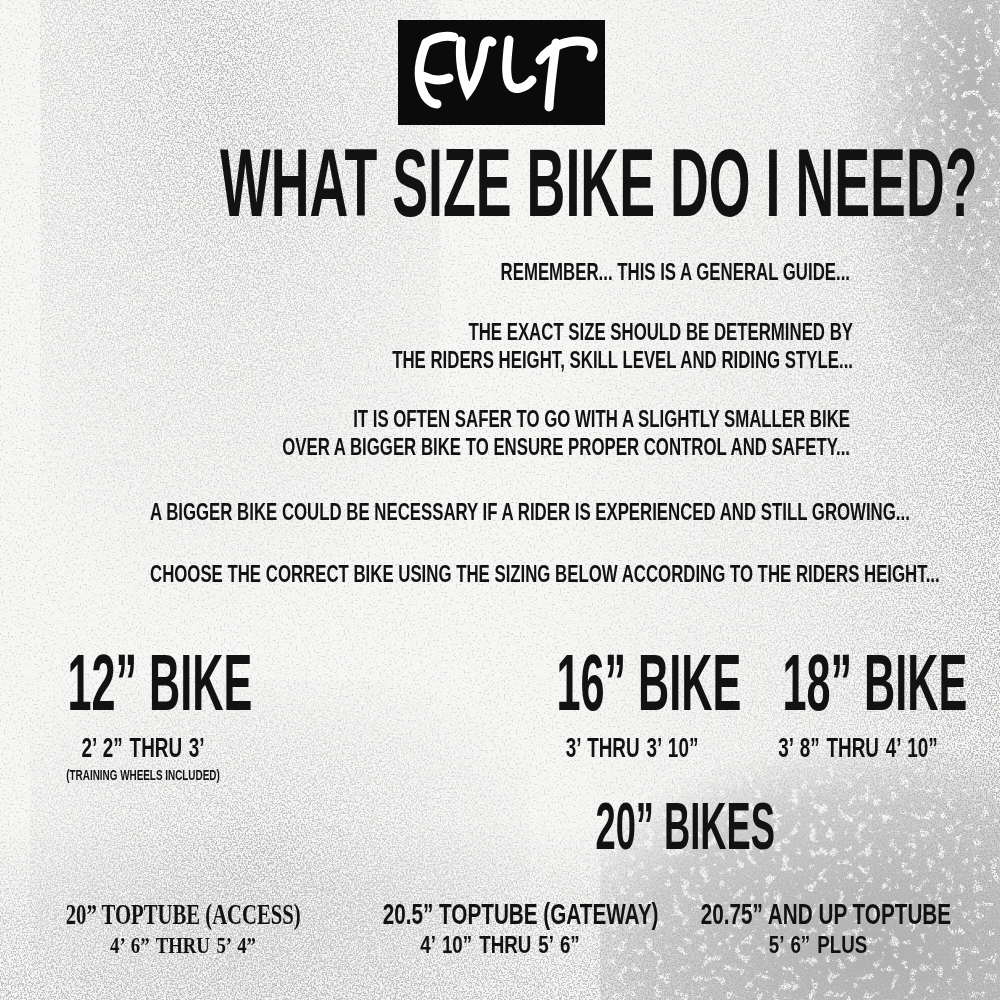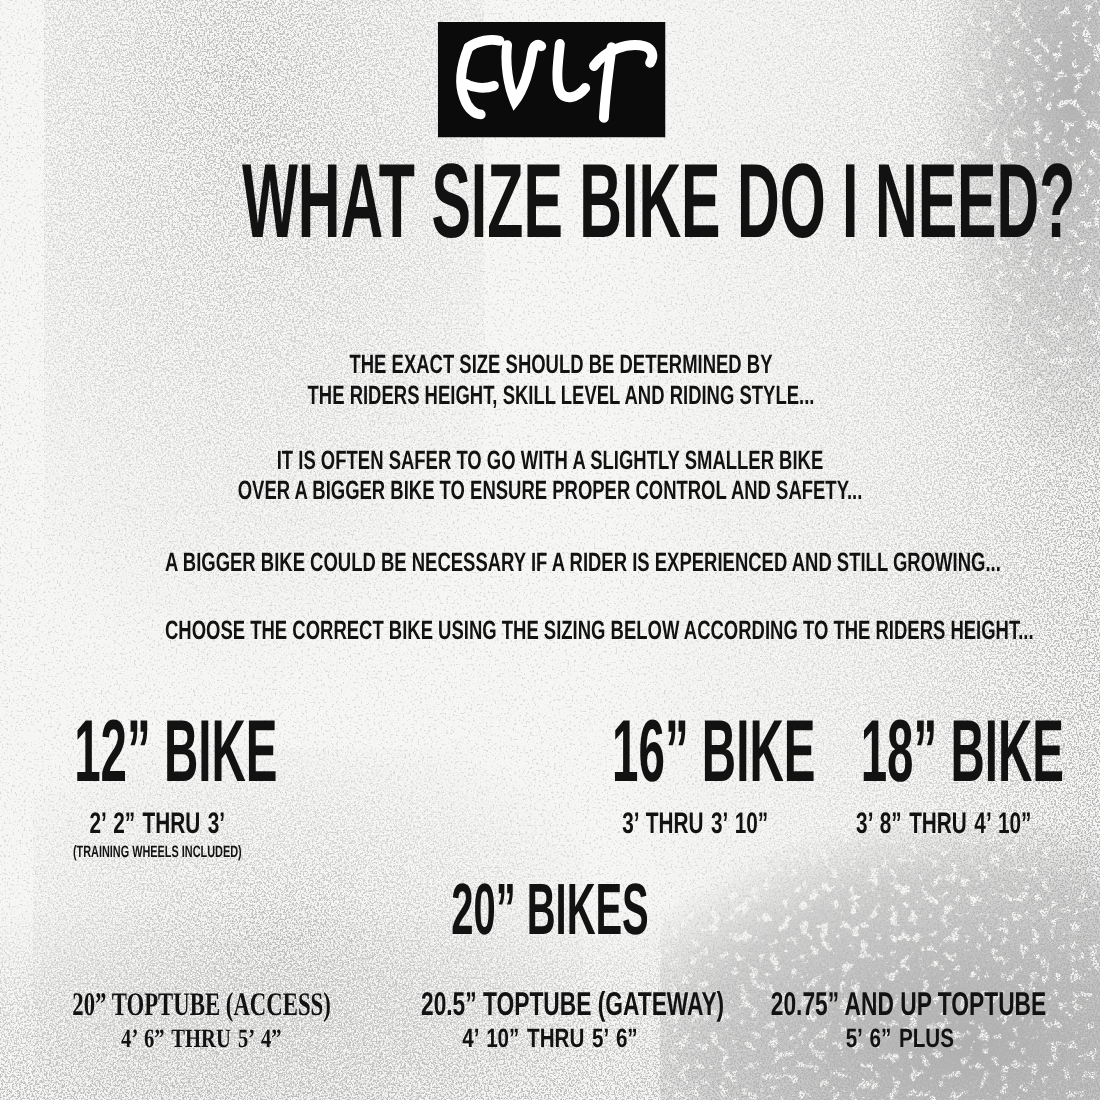--- a/index.html
+++ b/index.html
@@ -14,21 +14,21 @@
   }
   .grunge{position:absolute;inset:0;width:1000px;height:1000px;pointer-events:none;}
   .content{position:absolute;inset:0;}
   .cond{
     display:block;
     white-space:nowrap;
     font-weight:bold;
     transform-origin:50% 50%;
     line-height:1;
   }
-  .center-block{position:absolute;left:0;right:0;text-align:center;}
+  .center-block{position:absolute;left:0;right:0;text-align:right;}
   
   .logo{position:absolute;left:398px;top:20px;width:207px;height:105px;}
   .logo svg{display:block;width:100%;height:100%;}
   .visually-hidden{position:absolute;width:1px;height:1px;overflow:hidden;clip:rect(0 0 0 0);white-space:nowrap;}
   
   .title{top:135px;font-size:96px;}
   .title .cond{transform:scaleX(0.56);}
   
   .para{font-size:24px;}
   .para .cond{transform:scaleX(0.70);line-height:28px;}
@@ -132,20 +132,23 @@
           <path d="M158 23 C155 45 152 68 151 87"></path>
           <path d="M142 40 C152 26 172 18 188 22 C195 24 197 31 193 37"></path>
         </g>
       </svg>
     </div>
 
     <h1 class="center-block title" style="margin:0;">
       <span class="cond">WHAT SIZE BIKE DO I NEED?</span>
     </h1>
 
+    <div class="center-block para p1">
+      <span class="cond">REMEMBER... THIS IS A GENERAL GUIDE...</span>
+    </div>
     <div class="center-block para p2">
       <span class="cond">THE EXACT SIZE SHOULD BE DETERMINED BY</span>
       <span class="cond">THE RIDERS HEIGHT, SKILL LEVEL AND RIDING STYLE...</span>
     </div>
     <div class="center-block para p3">
       <span class="cond">IT IS OFTEN SAFER TO GO WITH A SLIGHTLY SMALLER BIKE</span>
       <span class="cond">OVER A BIGGER BIKE TO ENSURE PROPER CONTROL AND SAFETY...</span>
     </div>
     <div class="center-block para p5">
       <span class="cond">CHOOSE THE CORRECT BIKE USING THE SIZING BELOW ACCORDING TO THE RIDERS HEIGHT...</span>

